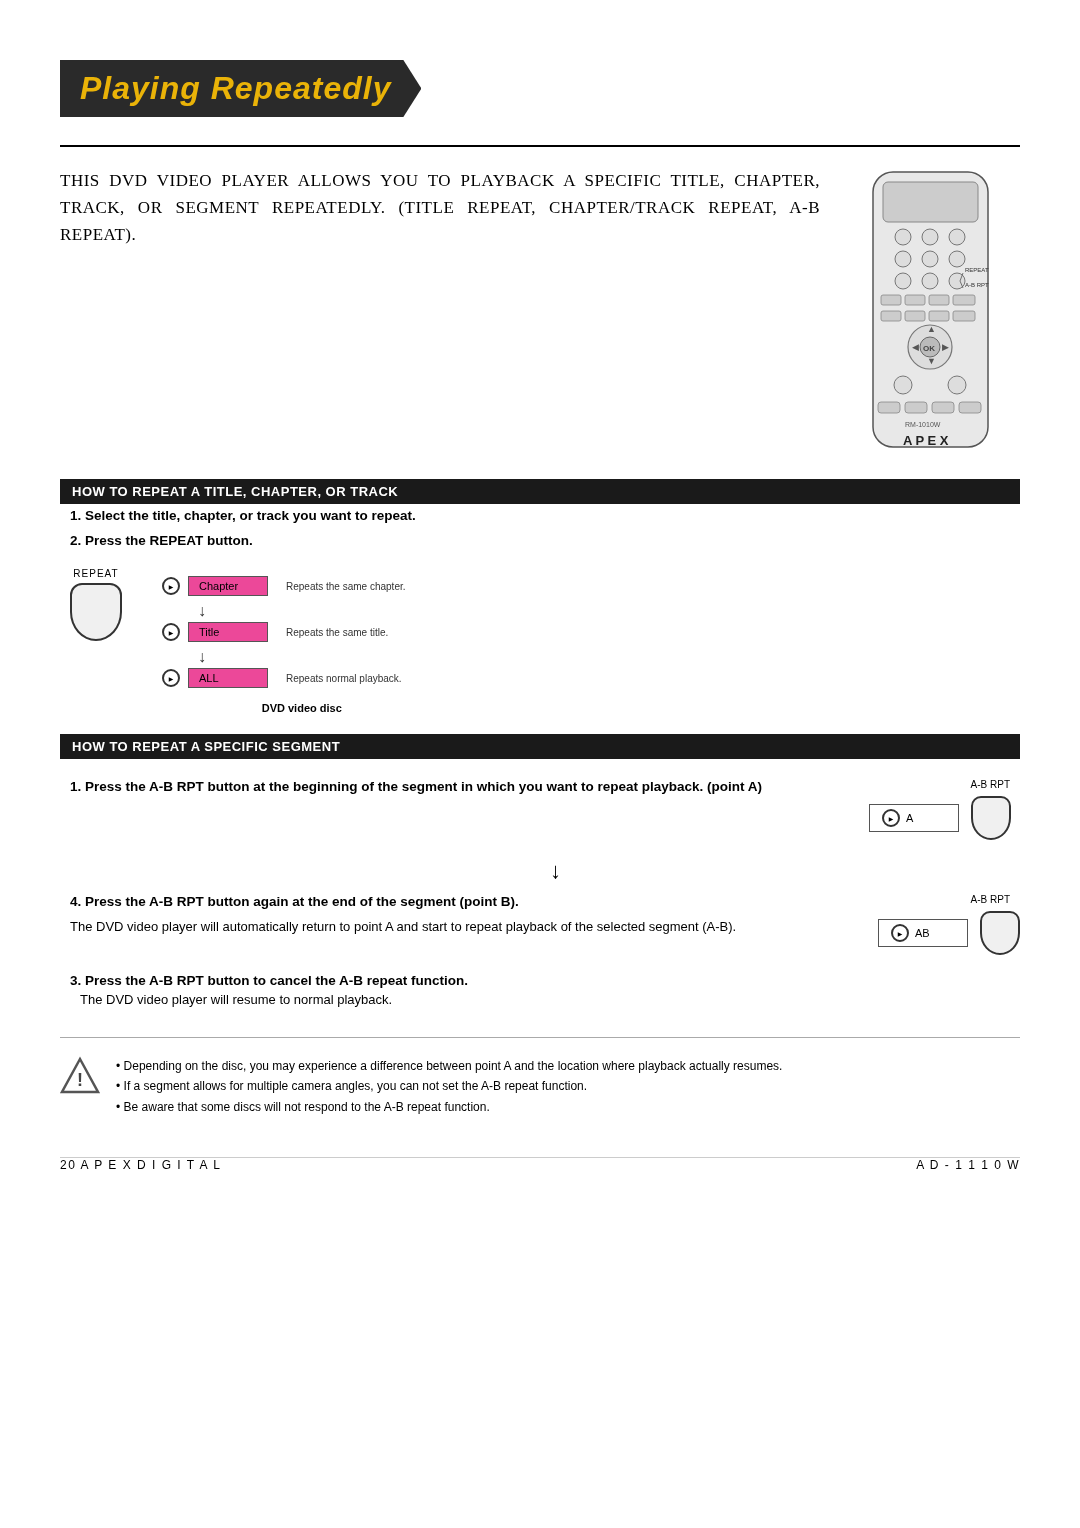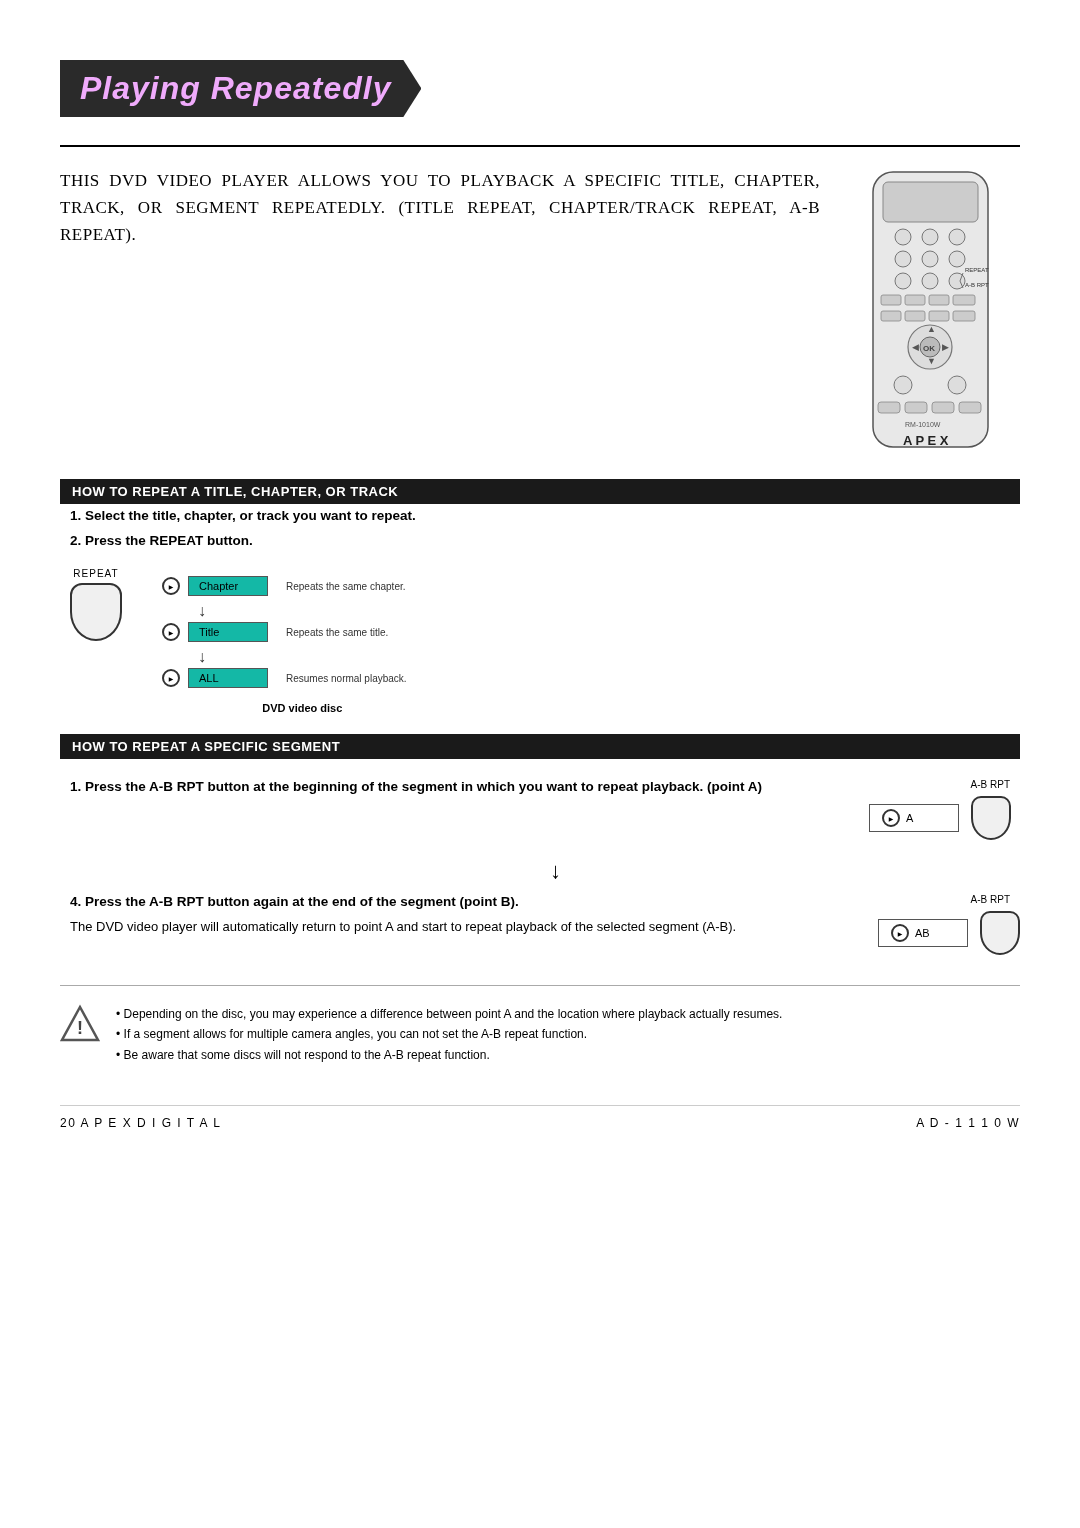--- a/index.html
+++ b/index.html
@@ -17,21 +17,21 @@
     .page-title-bar {
       background: #2a2a2a;
       display: inline-block;
       padding: 10px 30px 10px 20px;
       margin-bottom: 28px;
       margin-top: 20px;
       clip-path: polygon(0 0, 95% 0, 100% 50%, 95% 100%, 0 100%);
       min-width: 340px;
     }
     .page-title-bar h1 {
-      color: #f0abfc;
+      color: #eab308;
       font-size: 32px;
       font-weight: 900;
       font-style: italic;
       letter-spacing: 1px;
     }
 
     
     .intro-section {
       display: flex;
       gap: 20px;
@@ -130,21 +130,21 @@
     }
     .flow-disc::before {
       content: '▶';
       font-size: 6px;
     }
     .flow-box {
       border: 1.5px solid #555;
       padding: 3px 10px;
       font-size: 11px;
       min-width: 80px;
-      background: #14b8a6;
+      background: #ec4899;
     }
     .flow-desc {
       font-size: 10px;
       color: #333;
       margin-left: 10px;
     }
     .flow-arrow {
       font-size: 16px;
       margin-left: 36px;
       margin-bottom: 2px;
@@ -202,21 +202,20 @@
     .caution-list p::before {
       content: '• ';
     }
 
     
     .footer {
       display: flex;
       justify-content: space-between;
       margin-top: 40px;
       border-top: 1px solid #ccc;
-      padding-top: 10px;
       font-size: 12px;
       letter-spacing: 1.5px;
     }
 
     
     .title-rule {
       border: none;
       border-top: 2px solid #000;
       margin-bottom: 20px;
     }
@@ -323,21 +322,21 @@
     <div class="flow-row">
       <div class="flow-disc"></div>
       <div class="flow-box">Title</div>
       <span class="flow-desc">Repeats the same title.</span>
     </div>
     <div class="flow-arrow">↓</div>
 
     <div class="flow-row">
       <div class="flow-disc"></div>
       <div class="flow-box">ALL</div>
-      <span class="flow-desc">Resumes normal playback.</span>
+      <span class="flow-desc">Repeats normal playback.</span>
     </div>
     <div class="dvd-label" style="margin-top:8px;margin-left:36px;">DVD video disc</div>
   </div>
 </div>
 
 
 <div class="section-header" style="margin-top:10px;">HOW TO REPEAT A SPECIFIC SEGMENT</div>
 
 
 <div class="ab-section">
@@ -374,20 +373,24 @@
       <div style="display:flex;align-items:center;gap:12px;padding-left:27px;">
         <div class="ab-indicator-box">
           <div class="flow-disc"></div>
           <span>AB</span>
         </div>
         <div class="button-shape-small"></div>
       </div>
     </div>
   </div>
 
+  <div class="step" style="margin-top:14px;">
+    <strong>3.  Press the A-B RPT button to cancel the A-B repeat function.</strong>
+    <div class="step-sub">The DVD video player will resume to normal playback.</div>
+  </div>
 </div>
 
 
 <div class="caution-section">
 
   <svg class="caution-icon" width="40" height="40" viewBox="0 0 40 40">
     <polygon points="20,3 38,36 2,36" fill="none" stroke="#555" stroke-width="2.5"></polygon>
     <text x="17" y="30" font-size="18" fill="#444" font-weight="bold">!</text>
   </svg>
   <div class="caution-list">

